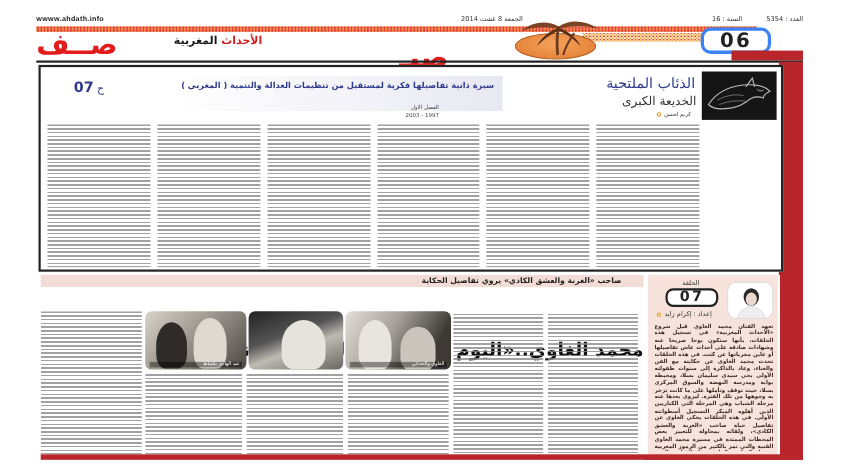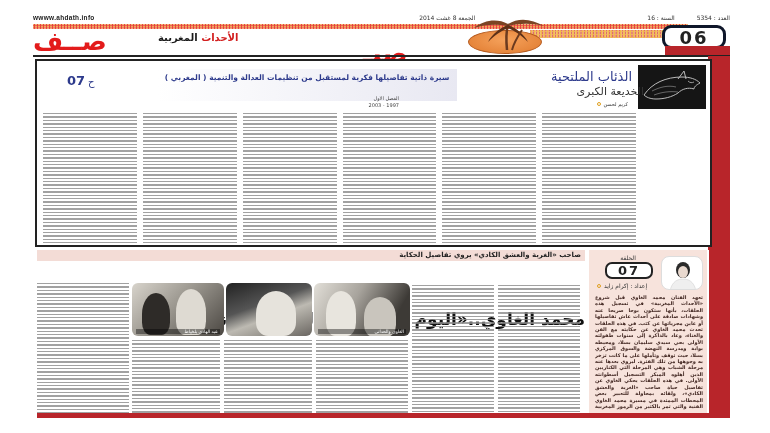--- a/index.html
+++ b/index.html
@@ -19,50 +19,50 @@
 
   
   .masthead { position: absolute; left: 33px; top: 30px; width: 660px; height: 22px; }
   .mast-red { position: absolute; font-family: "DejaVu Sans", sans-serif; font-weight: 900; color: #e31b1b; font-size: 26px; line-height: 22px; direction: rtl; }
   .mast-red.left { left: 0; top: 0; letter-spacing: -2px; }
   .mast-red.right { left: 330px; top: 0; letter-spacing: -2px; margin-top: 12px; }
   .mast-title { position: absolute; left: 125px; top: 2px; font-size: 10px; font-weight: bold; color: #1a1a1a; direction: rtl; font-family: "DejaVu Sans", sans-serif; }
   .mast-title .accent { color: #d21f1f; }
   .oval { position: absolute; left: 468px; top: 30px; width: 74px; height: 24px; border-radius: 50%; background: radial-gradient(ellipse at 50% 40%, #f5a25c, #e07a2e); border: 1px solid #b55a1e; }
   .palm { position: absolute; left: 462px; top: 16px; width: 90px; height: 36px; }
-  .page-num { position: absolute; left: 662px; top: 25px; width: 64px; height: 24px; border: 3px solid #0f172a; border-radius: 9px; background: #fff; font-family: "DejaVu Sans", sans-serif; font-size: 18px; font-weight: bold; color: #222; display: flex; align-items: center; justify-content: center; letter-spacing: 2px; }
+  .page-num { position: absolute; left: 637px; top: 25px; width: 64px; height: 24px; border: 3px solid #3b82f6; border-radius: 9px; background: #fff; font-family: "DejaVu Sans", sans-serif; font-size: 18px; font-weight: bold; color: #222; display: flex; align-items: center; justify-content: center; letter-spacing: 2px; }
   .mast-rule { position: absolute; left: 33px; top: 55px; width: 697px; height: 2px; background: #222; }
   .red-tab { position: absolute; left: 665px; top: 46px; width: 65px; height: 9px; background: #b8252a; }
 
   
   .red-band { position: absolute; left: 708px; top: 56px; width: 22px; height: 360px; background: #b8252a; }
 
   
   .top-frame { position: absolute; left: 35px; top: 59px; width: 677px; height: 188px; border: 2px solid #222; background: #fff; }
   .top-header { position: absolute; left: 0; top: 0; width: 100%; height: 50px; }
   .header-tint { position: absolute; left: 120px; top: 8px; width: 300px; height: 32px; background: linear-gradient(to right, #ffffff, #e8e8f2); }
   .wolf-box { position: absolute; right: 4px; top: 4px; width: 68px; height: 44px; background: #151515; overflow: hidden; }
   .wolf-box svg { width: 100%; height: 100%; }
   .series-title { position: absolute; right: 78px; top: 8px; font-size: 13px; font-weight: normal; color: #2d3a8c; direction: rtl; font-family: "DejaVu Sans", sans-serif; letter-spacing: -0.3px; }
-  .series-sub { position: absolute; right: 66px; top: 24px; font-size: 11px; color: #333; direction: rtl; font-family: "DejaVu Sans", sans-serif; }
+  .series-sub { position: absolute; right: 77px; top: 24px; font-size: 11px; color: #333; direction: rtl; font-family: "DejaVu Sans", sans-serif; }
   .series-author { position: absolute; right: 82px; top: 40px; font-size: 5px; color: #333; direction: rtl; display: flex; gap: 3px; align-items: center; }
   .series-author .bullet { width: 4px; height: 4px; border-radius: 50%; border: 1px solid #e0a020; }
   .chapter-title { position: absolute; left: 125px; top: 12px; width: 290px; font-size: 7.5px; font-weight: bold; color: #2d3a8c; direction: rtl; text-align: center; line-height: 10px; font-family: "DejaVu Sans", sans-serif; }
   .chapter-num { position: absolute; left: 30px; top: 12px; font-size: 13px; font-weight: bold; color: #2d3a8c; font-family: "DejaVu Sans", sans-serif; display: flex; gap: 3px; align-items: baseline; }
   .chapter-num .h { font-size: 10px; font-weight: normal; }
   .section-label { position: absolute; left: 322px; top: 34px; font-size: 5px; color: #444; direction: rtl; text-align: right; line-height: 7px; width: 40px; }
 
   .cols { position: absolute; left: 6px; top: 52px; width: 665px; height: 130px; display: flex; flex-direction: row-reverse; gap: 6px; padding-right: 72px; }
   .col { flex: 1; height: 100%; overflow: hidden; }
   .textlines { width: 100%; height: 100%;
     background-image: repeating-linear-gradient(to bottom, #8a8a8a 0, #8a8a8a 1.4px, transparent 1.4px, transparent 3.4px);
     opacity: 0.8; }
 
   
-  .kicker { position: absolute; left: 37px; top: 250px; width: 548px; height: 11px; background: #f3dcd6; font-size: 7px; font-weight: bold; color: #222; direction: rtl; text-align: right; padding-right: 4px; line-height: 11px; font-family: "DejaVu Sans", sans-serif; }
+  .kicker { position: absolute; left: 37px; top: 250px; width: 548px; height: 11px; background: #f3dcd6; font-size: 7px; font-weight: bold; color: #222; direction: rtl; text-align: right; padding-right: 20px; line-height: 11px; font-family: "DejaVu Sans", sans-serif; }
   .headline { position: absolute; left: 37px; top: 261px; width: 548px; height: 20px; font-size: 17px; font-weight: bold; color: #111; direction: rtl; text-align: right; line-height: 20px; font-family: "DejaVu Sans", sans-serif; letter-spacing: -0.5px; margin-top: 48px; }
 
   .photo { position: absolute; border-radius: 6px; overflow: hidden; background: #777; }
   .photo1 { left: 132px; top: 283px; width: 92px; height: 53px; background: linear-gradient(135deg, #d8d4cc 0%, #9b978f 45%, #4b4742 100%); }
   .photo2 { left: 226px; top: 283px; width: 86px; height: 53px; background: linear-gradient(160deg, #222 0%, #555 40%, #bdbab2 60%, #6a6661 100%); }
   .photo3 { left: 314px; top: 283px; width: 96px; height: 53px; background: linear-gradient(120deg, #e2dfd8 0%, #a7a39c 40%, #3d3a36 80%); }
   .photo-caption { position: absolute; bottom: 2px; left: 4px; right: 4px; font-size: 4.5px; color: #fff; direction: rtl; text-align: right; background: rgba(0,0,0,0.4); padding: 0 2px; }
   .figure { position: absolute; border-radius: 50% 50% 30% 30%; }
 
   .lower-col { position: absolute; overflow: hidden; }

